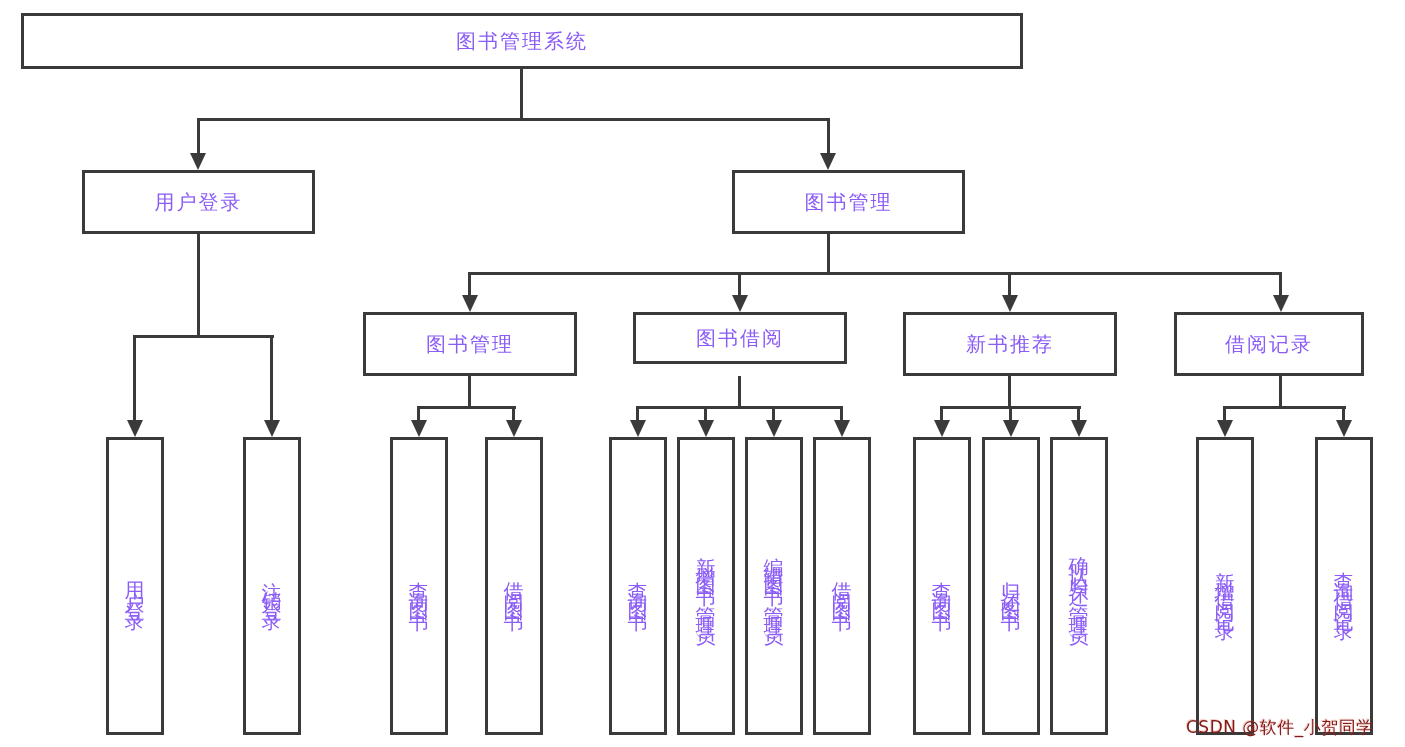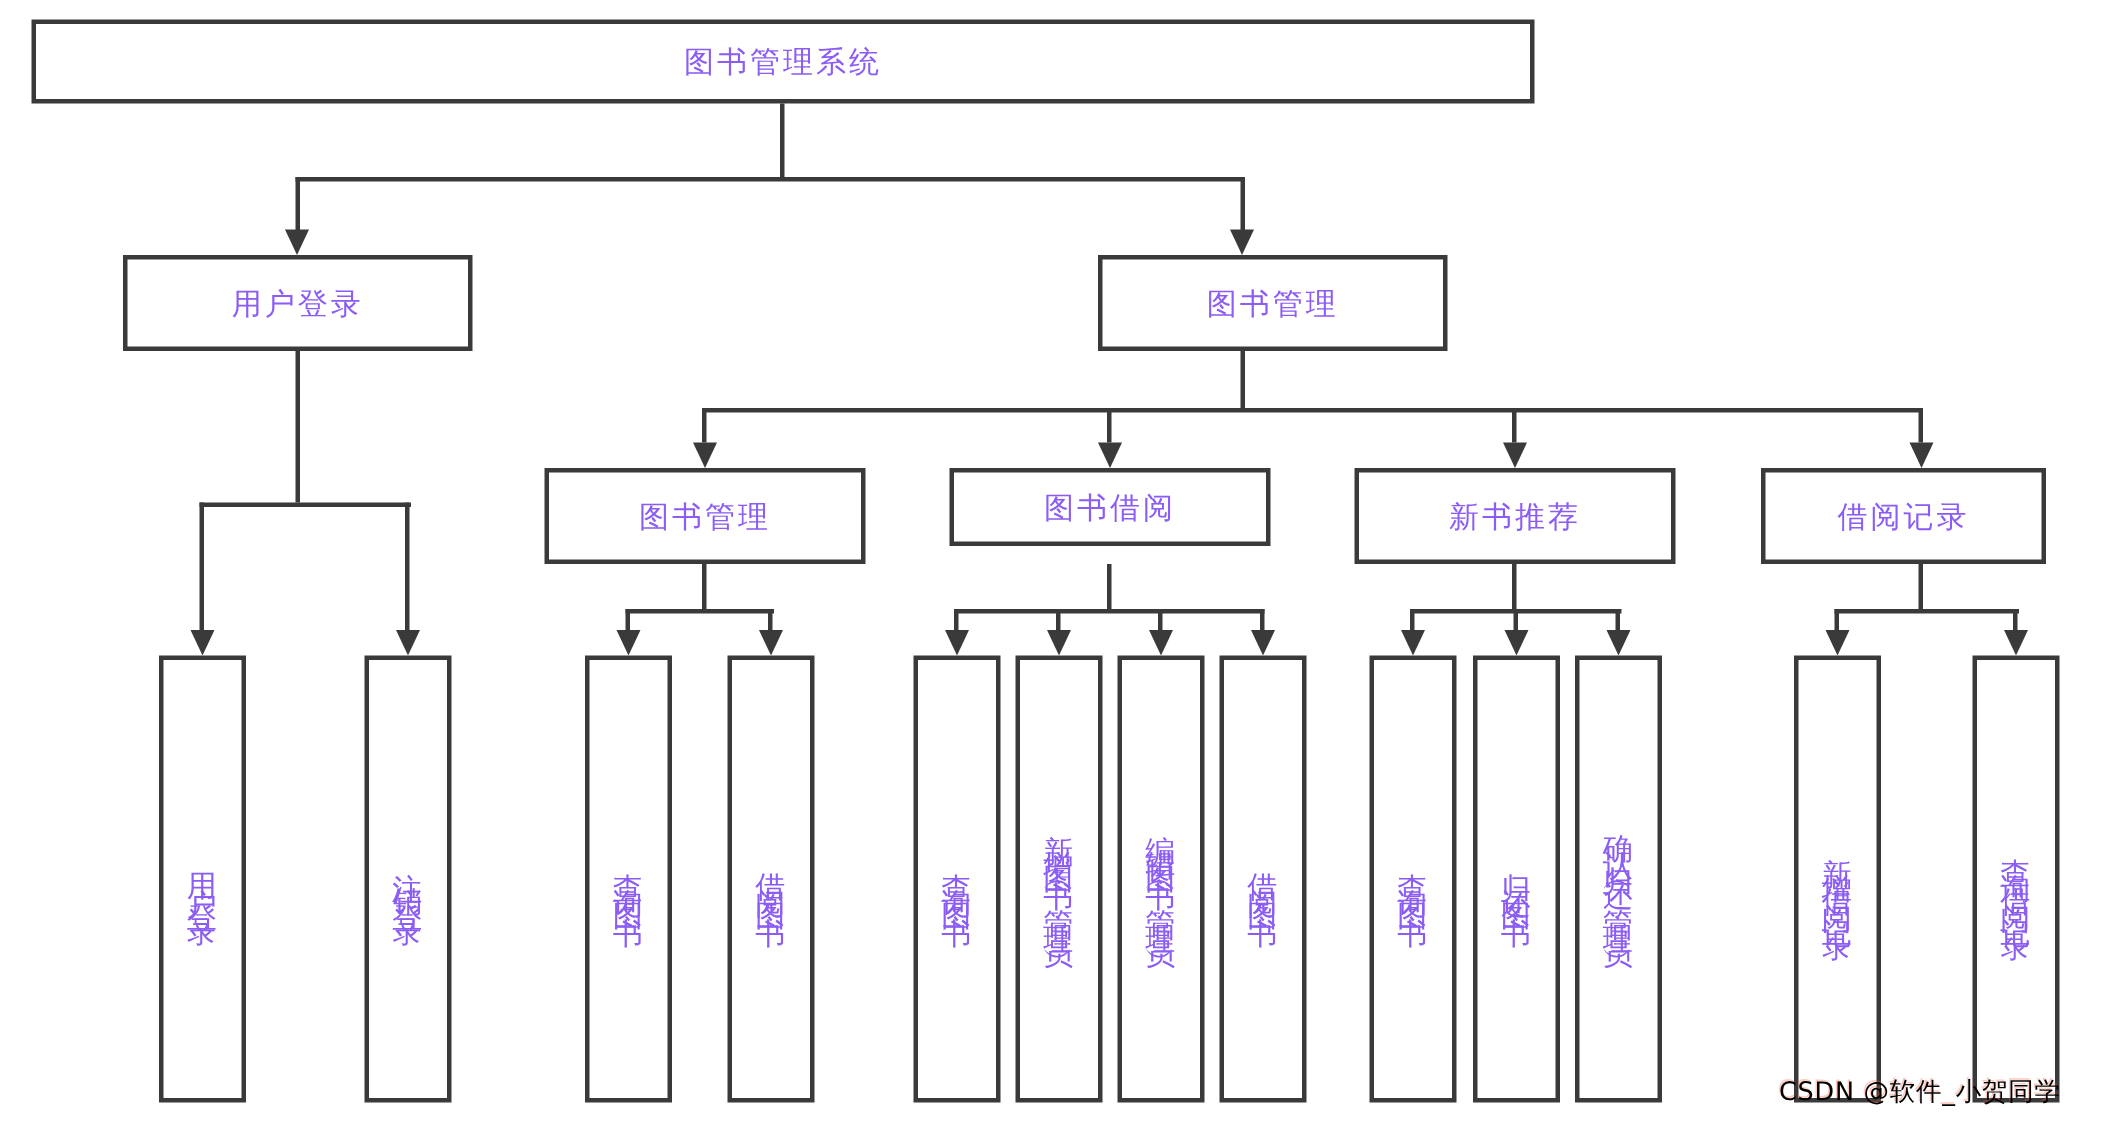--- a/index.html
+++ b/index.html
@@ -50,21 +50,21 @@
     font-size: 20px;
     letter-spacing: 10px;
     line-height: 1;
     white-space: nowrap;
   }
   .watermark {
     position: absolute;
     left: 1186px;
     top: 716px;
     font-size: 17px;
-    color: #000000;
+    color: #7f1d1d;
     letter-spacing: 0.5px;
     white-space: nowrap;
     text-shadow: -1px -1px 0 rgba(252, 85, 49, 0.30);
     z-index: 5;
   }
 </style>
 </head>
 <body>
 
 <div class="stage">

